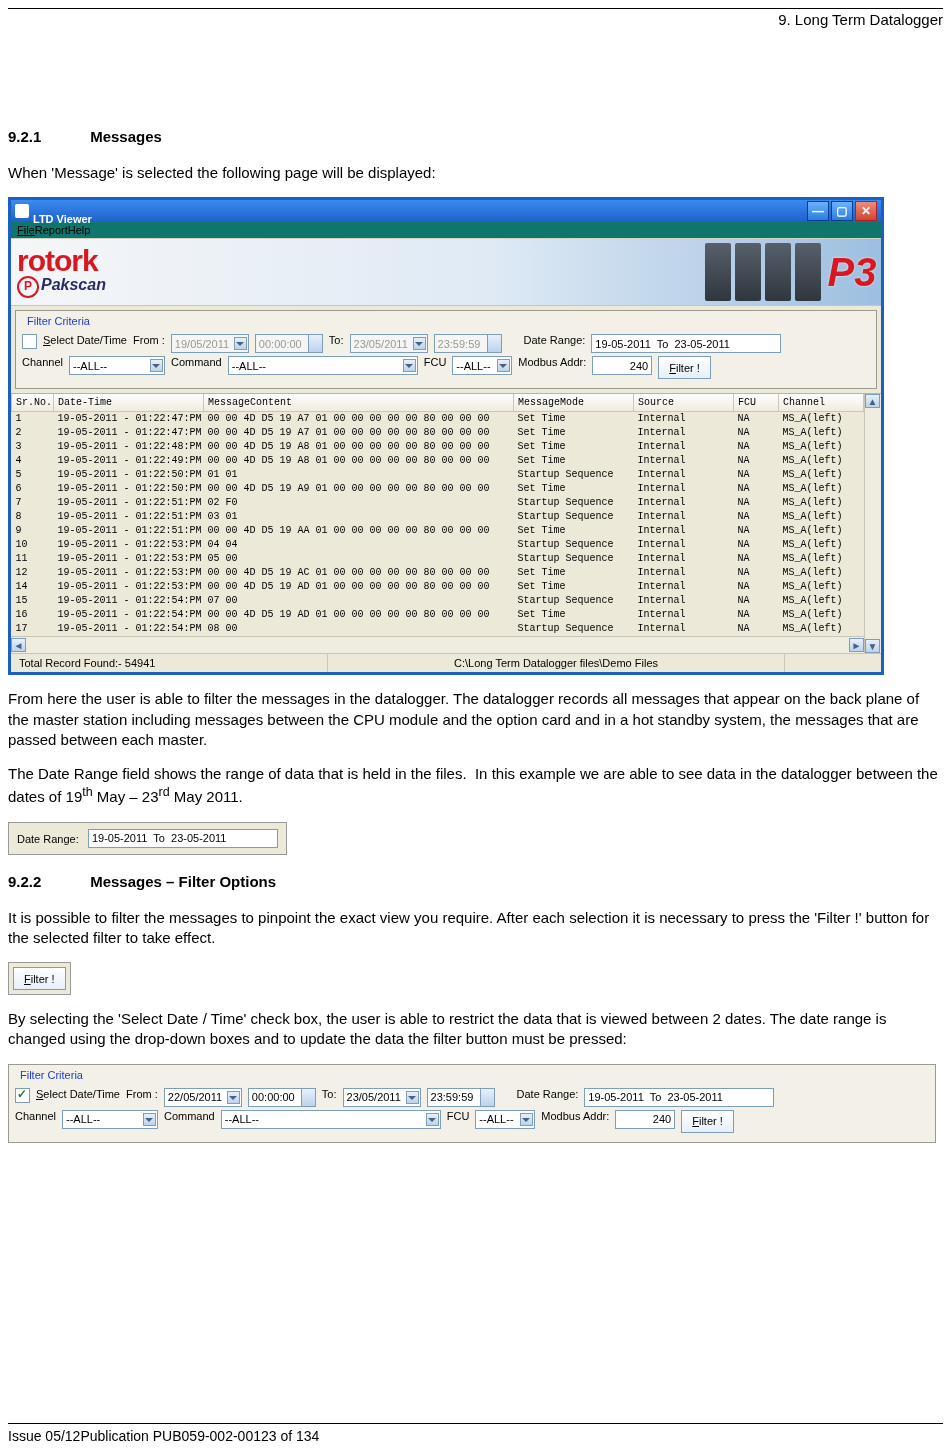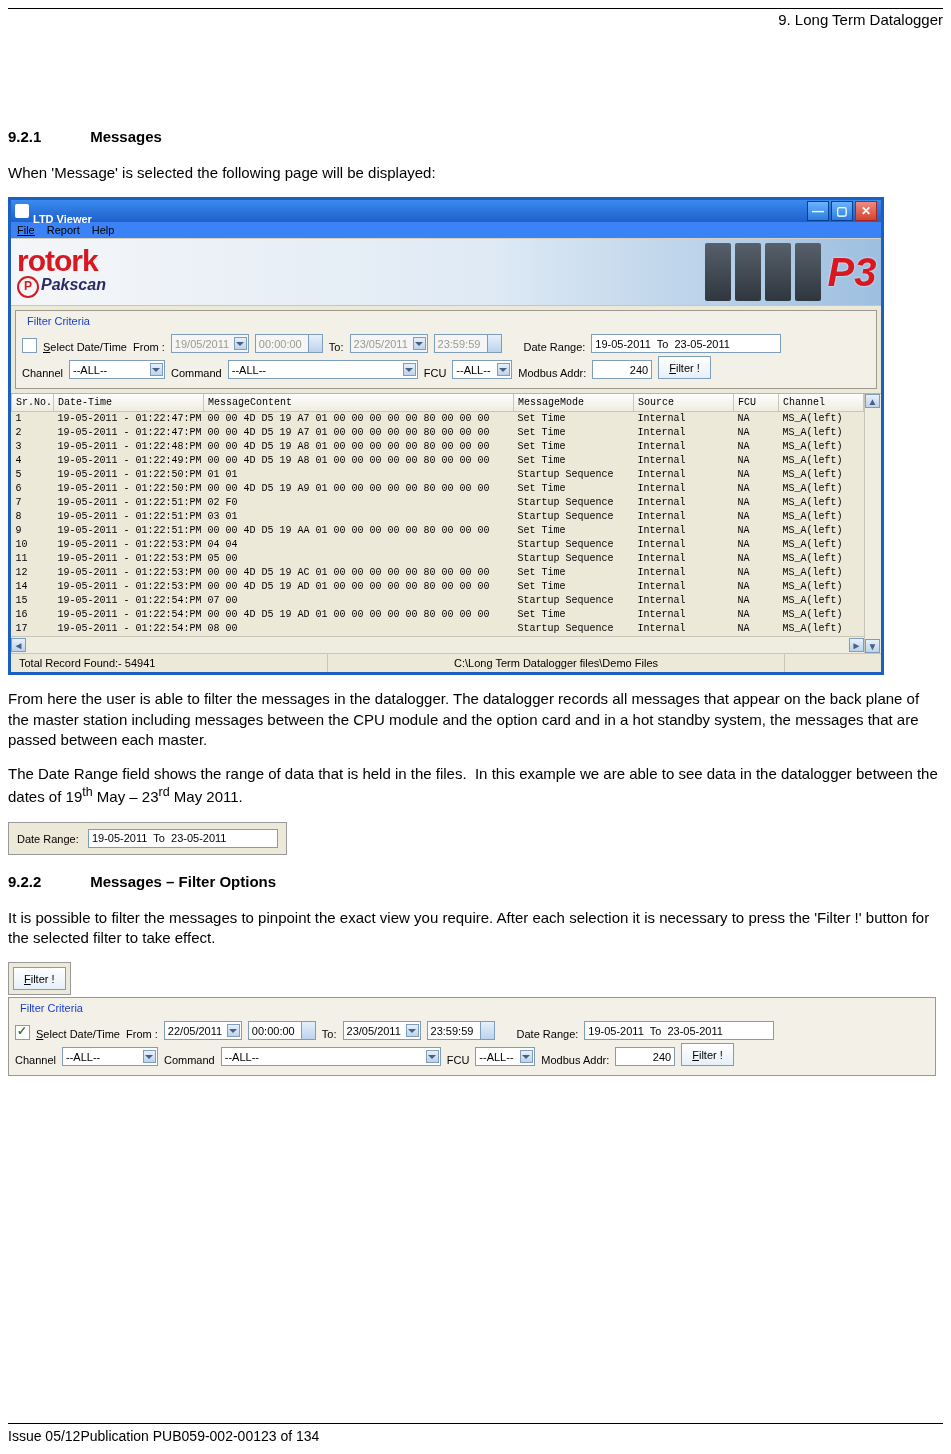--- a/index.html
+++ b/index.html
@@ -59,23 +59,23 @@
   .win-btn {
     width: 20px; height: 18px;
     background: linear-gradient(#6bb3ff,#2a7de0);
     border: 1px solid #0d3e8a;
     color: #fff; font-weight: bold;
     display:flex; align-items:center; justify-content:center;
     font-size: 12px; line-height: 1;
   }
   .win-btn.close { background: linear-gradient(#f08b7d,#d34431); border-color:#a22;}
   .menubar {
-    background: #3b82f6;
+    background: #0f766e;
     padding: 2px 6px;
-    display: flex; gap: 12px;
+    display: flex; 
     border-bottom: 1px solid #d6d2c2;
   }
   .banner {
     height: 66px;
     background: linear-gradient(90deg, #f5f6f8 0%, #dfeaf5 55%, #9dbfe0 100%);
     display: flex;
     align-items: center;
     padding-left: 6px;
     position: relative;
     overflow: hidden;
@@ -116,21 +116,21 @@
 
   .groupbox {
     margin: 4px; border: 1px solid #9c9a8c;
     background: #f3f1e7; padding: 4px 6px 6px 6px;
   }
   .groupbox.blue-legend .legend { color: #1a3ccf; }
   .groupbox .legend {
     font-size: 11px; margin: -10px 0 4px 2px;
     background: #f3f1e7; display: inline-block; padding: 0 3px;
   }
-  .fc-row { display:flex; align-items:flex-end; gap: 6px; flex-wrap: nowrap; margin: 3px 0; }
+  .fc-row { display:flex; align-items:flex-start; gap: 6px; flex-wrap: nowrap; margin: 3px 0; }
   .fc-row label { white-space: nowrap; }
   .lbl-letter { text-decoration: underline; }
   .xp-input, .xp-select, .xp-spin {
     height: 19px; border: 1px solid #7e9db9; background: #fff;
     font-size: 11px; padding: 0 3px; box-sizing: border-box;
   }
   .xp-input[disabled], .xp-select[disabled], .xp-spin[disabled] {
     color: #9c9a8c; background: #f5f5f5;
   }
   .xp-select { padding-right: 16px; position:relative; background: #fff; }
@@ -502,20 +502,21 @@
     <span class="num">9.2.2</span>
     <span>Messages – Filter Options</span>
   </div>
 
   <p class="body">It is possible to filter the messages to pinpoint the exact view you require.  After each selection it is necessary to press the 'Filter !' button for the selected filter to take effect.</p>
 
   <div class="small-btn-crop">
     <span class="xp-btn"><span class="lbl-letter">F</span>ilter !</span>
   </div>
 
+  <p class="body">By selecting the 'Select Date / Time' check box, the user is able to restrict the data that is viewed between 2 dates.  The date range is changed using the drop-down boxes and to update the data the filter button must be pressed:</p>
 
   
   <div class="groupbox2">
     <div class="legend" style="color:#1a3ccf;margin:-10px 0 4px 2px;background:#f3f1e7;display:inline-block;padding:0 3px;">Filter Criteria</div>
     <div class="fc-row">
       <span class="chk checked"></span>
       <label><span class="lbl-letter">S</span>elect Date/Time&nbsp;&nbsp;From :</label>
       <span class="select-wrap"><input class="xp-select" style="width: 78px;" value="22/05/2011"></span>
       <span class="spin-wrap"><input class="xp-spin" style="width: 68px;" value="00:00:00"></span>
       <label>To:</label>

